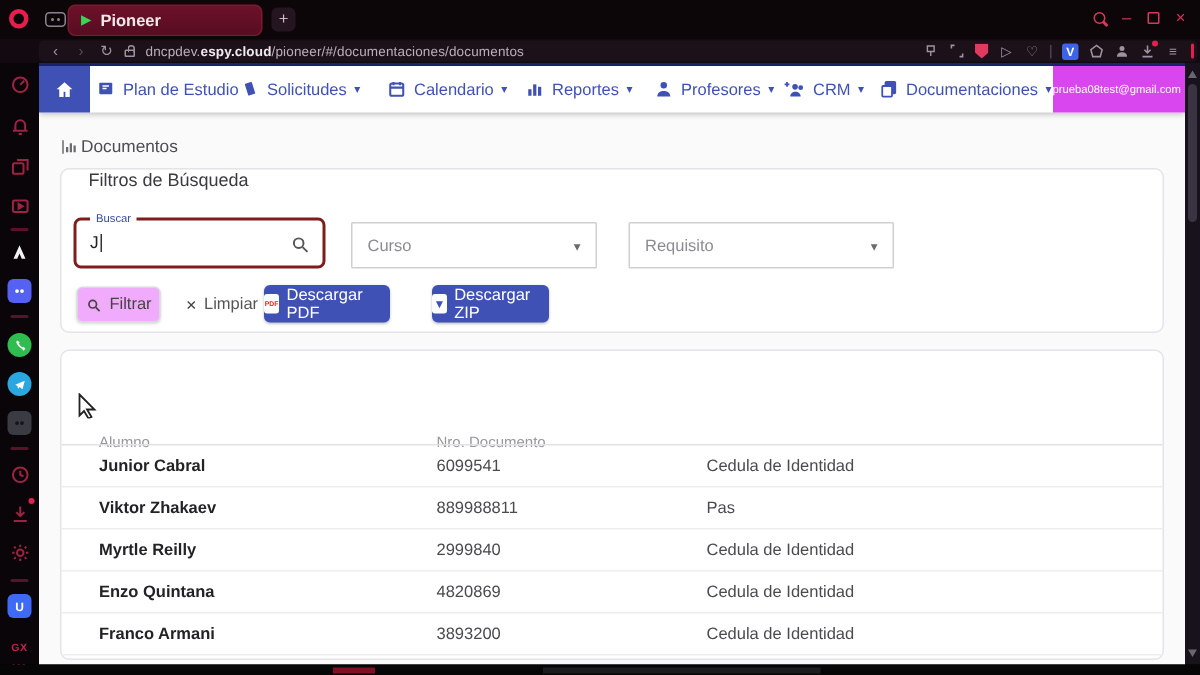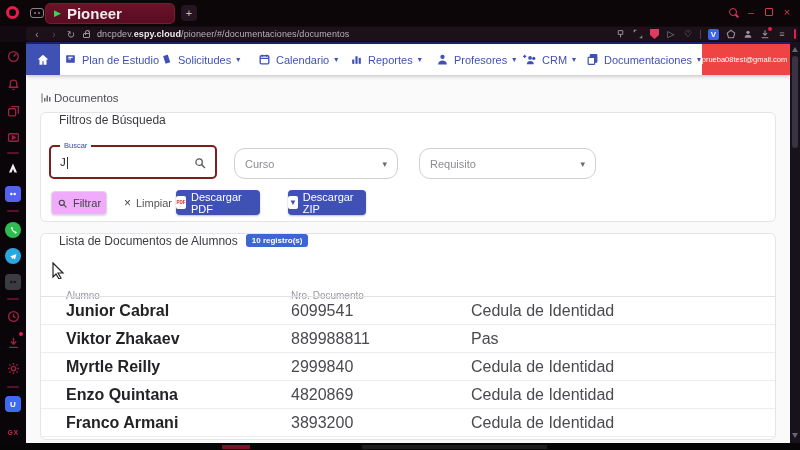--- a/index.html
+++ b/index.html
@@ -7,21 +7,21 @@
   body { font-family:"Liberation Sans", sans-serif; position:relative; }
   .abs { position:absolute; }
 
   
   .tabbar { left:0; top:0; width:800px; height:26px; background:#0d0609; }
   .opera-logo { left:6px; top:6px; width:13px; height:13px; border:3px solid #e61e4d; border-radius:50%; }
   .workspace-ic { left:30px; top:8px; width:14px; height:10px; border:1.5px solid #8a8390; border-radius:3px; display:flex; align-items:center; justify-content:center; gap:2px; }
   .workspace-ic i { width:2px; height:2px; background:#8a8390; border-radius:50%; }
   .tab { left:45px; top:3px; width:130px; height:21px; background:linear-gradient(#6d1129,#570d22); border:1px solid #7e1830; border-radius:5px; display:flex; align-items:center; gap:6px; padding:0 8px; }
   .tab-play { color:#3bd457; font-size:9px; line-height:1; }
-  .tab-title { color:#f2e9ec; font-size:15px; font-weight:bold; }
+  .tab-title { color:#f2e9ec; font-size:11px; font-weight:bold; }
   .newtab { left:181px; top:5px; width:16px; height:16px; background:#241520; border-radius:4px; color:#cdb9c2; font-size:11px; display:flex; align-items:center; justify-content:center; }
   .winctl { top:3px; height:18px; display:flex; align-items:center; justify-content:center; color:#d6395f; font-size:11px; width:18px; }
   .maxbox { width:8px; height:8px; border:1.5px solid #d6395f; border-radius:1px; }
   .mag { width:8px; height:8px; border:1.5px solid #d6395f; border-radius:50%; position:relative; }
   .mag:after { content:""; position:absolute; width:4px; height:1.5px; background:#d6395f; transform:rotate(45deg); right:-3px; bottom:-1px; }
 
   .toolbar { left:0; top:26px; width:800px; height:16px; background:#120a10; }
   .urlfield { left:26px; top:1px; width:772px; height:14px; background:#1d1119; border-radius:3px; display:flex; align-items:center; gap:7px; padding:0 6px; color:#9d93a0; font-size:10px; }
   .urltext { font-size:9px; color:#b9afbd; letter-spacing:.1px; }
   .urltext b { color:#efe9f0; }
@@ -44,52 +44,52 @@
   .gx-label { color:#c2244d; font-weight:bold; font-size:7px; letter-spacing:.5px; }
   .sdots { color:#c2244d; font-size:7px; letter-spacing:1px; }
 
   
   .page { left:26px; top:42px; width:764px; height:401px; background:#fafafb; overflow:hidden; }
   .navline { left:0; top:0; width:764px; height:2px; background:#1a2470; }
   .navbar { left:0; top:2px; width:764px; height:31px; background:#ffffff; box-shadow:0 1px 4px rgba(0,0,0,.25); }
   .homebtn { left:0; top:0; width:34px; height:31px; background:#3f51b5; display:flex; align-items:center; justify-content:center; }
   .nav-item { top:0; height:31px; display:flex; align-items:center; gap:5px; color:#3f51b5; font-size:11px; }
   .nav-caret { font-size:8px; color:#3f51b5; }
-  .userbox { right:0; top:0; width:88px; height:31px; background:#ef4444; color:#fff; display:flex; align-items:center; justify-content:center; gap:3px; font-size:7.5px; }
+  .userbox { right:0; top:0; width:88px; height:31px; background:#d946ef; color:#fff; display:flex; align-items:center; justify-content:center; gap:3px; font-size:7.5px; }
 
   .content { left:0; top:33px; width:764px; height:368px; }
   .pg-title { left:14px; top:17px; display:flex; align-items:center; gap:2px; color:#4d4d52; font-size:11.5px; }
   .card { background:#fff; border:1px solid #e4e4e8; border-radius:6px; }
   .card1 { left:14px; top:37px; width:736px; height:110px; }
   .card2 { left:14px; top:158px; width:736px; height:207px; }
   .sec-title { position:absolute; left:18px; top:0; font-size:12px; color:#3a3a40; }
 
   .buscar { position:absolute; left:8px; top:32px; width:168px; height:34px; border:2px solid #7f1d1d; border-radius:5px; background:#fff; }
   .buscar-label { position:absolute; left:9px; top:-6px; background:#fff; padding:0 4px; color:#3949ab; font-size:7.5px; }
   .buscar-val { position:absolute; left:9px; top:9px; font-size:11.5px; color:#222; }
   .buscar-caret { display:inline-block; width:1px; height:12px; background:#333; vertical-align:middle; margin-left:1px; }
   .buscar .sch { position:absolute; right:8px; top:9px; }
-  .select { position:absolute; top:35px; height:31px; border:1px solid #cfcfd6; border-radius:11px; background:#fff; display:flex; align-items:center; justify-content:space-between; padding:0 10px; color:#8b8b92; font-size:11px; }
+  .select { position:absolute; top:35px; height:31px; border:1px solid #cfcfd6; border-radius:1px; background:#fff; display:flex; align-items:center; justify-content:space-between; padding:0 10px; color:#8b8b92; font-size:11px; }
   .sel-caret { color:#6a6a70; font-size:9px; }
 
   .btn { position:absolute; display:flex; align-items:center; justify-content:center; gap:5px; font-size:11px; border-radius:4px; }
   .btn-filtrar { left:10px; top:78px; width:56px; height:24px; background:#f0abfc; border:1px solid #d9d9de; box-shadow:0 1px 2px rgba(0,0,0,.15); color:#444; }
   .btn-limpiar { left:78px; top:78px; width:58px; height:24px; color:#555; }
   .btn-x { font-size:12px; color:#444; }
   .btn-blue { background:#3f51b5; color:#fff; box-shadow:0 1px 2px rgba(0,0,0,.25); }
   .btn-pdf { left:135px; top:77px; width:84px; height:25px; }
   .btn-zip { left:247px; top:77px; width:78px; height:25px; }
   .fic { width:11px; height:13px; background:#fff; border-radius:2px; display:flex; align-items:center; justify-content:center; }
   .fic-pdf { color:#d22; font-size:4.5px; font-weight:bold; }
   .fic-zip { color:#3f51b5; font-size:8px; line-height:1; }
 
   .badge { display:inline-block; margin-left:8px; background:#3b66d4; color:#fff; font-size:8px; font-weight:bold; padding:2px 6px; border-radius:3px; vertical-align:2px; }
   .thead { position:absolute; left:0; top:56px; width:100%; display:grid; grid-template-columns:225px 180px 1fr; padding:0 25px; color:#97979d; font-size:10px; }
   .thead-line { position:absolute; left:0; top:62px; width:100%; height:1px; background:#e2e2e6; }
-  .trow { position:absolute; left:0; width:100%; height:28px; display:grid; grid-template-columns:225px 180px 1fr; padding:0 25px; align-items:center; border-bottom:1px solid #ededf0; font-size:16px; color:#4a4a4f; }
+  .trow { position:absolute; left:0; width:100%; height:28px; display:grid; grid-template-columns:225px 180px 1fr; padding:0 25px; align-items:center; border-bottom:1px solid #ededf0; font-size:11px; color:#4a4a4f; }
   .trow .c0 { font-weight:bold; color:#232326; }
 
   .scrollbar { left:790px; top:42px; width:10px; height:401px; background:#17121b; }
   .sb-arrow { position:absolute; left:2px; width:0; height:0; border-left:3px solid transparent; border-right:3px solid transparent; }
   .sb-thumb { position:absolute; left:2px; top:14px; width:6px; height:92px; background:#3a3342; border-radius:3px; }
 
   .bottombar { left:0; top:443px; width:800px; height:7px; background:#060606; }
   .bb-red { position:absolute; left:222px; top:2px; width:28px; height:4px; background:#7e1026; }
   .bb-gray { position:absolute; left:362px; top:2px; width:185px; height:4px; background:#1d1d1f; }
 
@@ -372,23 +372,20 @@
       </div>
       <div class="btn btn-blue btn-zip">
         <span class="fic">
             <span class="fic-zip">▼</span>
           </span>
         <span>Descargar ZIP</span>
       </div>
     </div>
 
     <div class="abs card card2">
-      <div class="sec-title">
-        <span>Lista de Documentos de Alumnos</span><span class="badge">10 registro(s)</span>
-      </div>
       <div class="thead">
         <span>Alumno</span>
         <span>Nro. Documento</span>
       </div>
       <div class="thead-line"></div>
 
       <div class="trow" style="top:63px;">
         <span class="c0">Junior Cabral</span>
         <span>6099541</span>
         <span>Cedula de Identidad</span>

